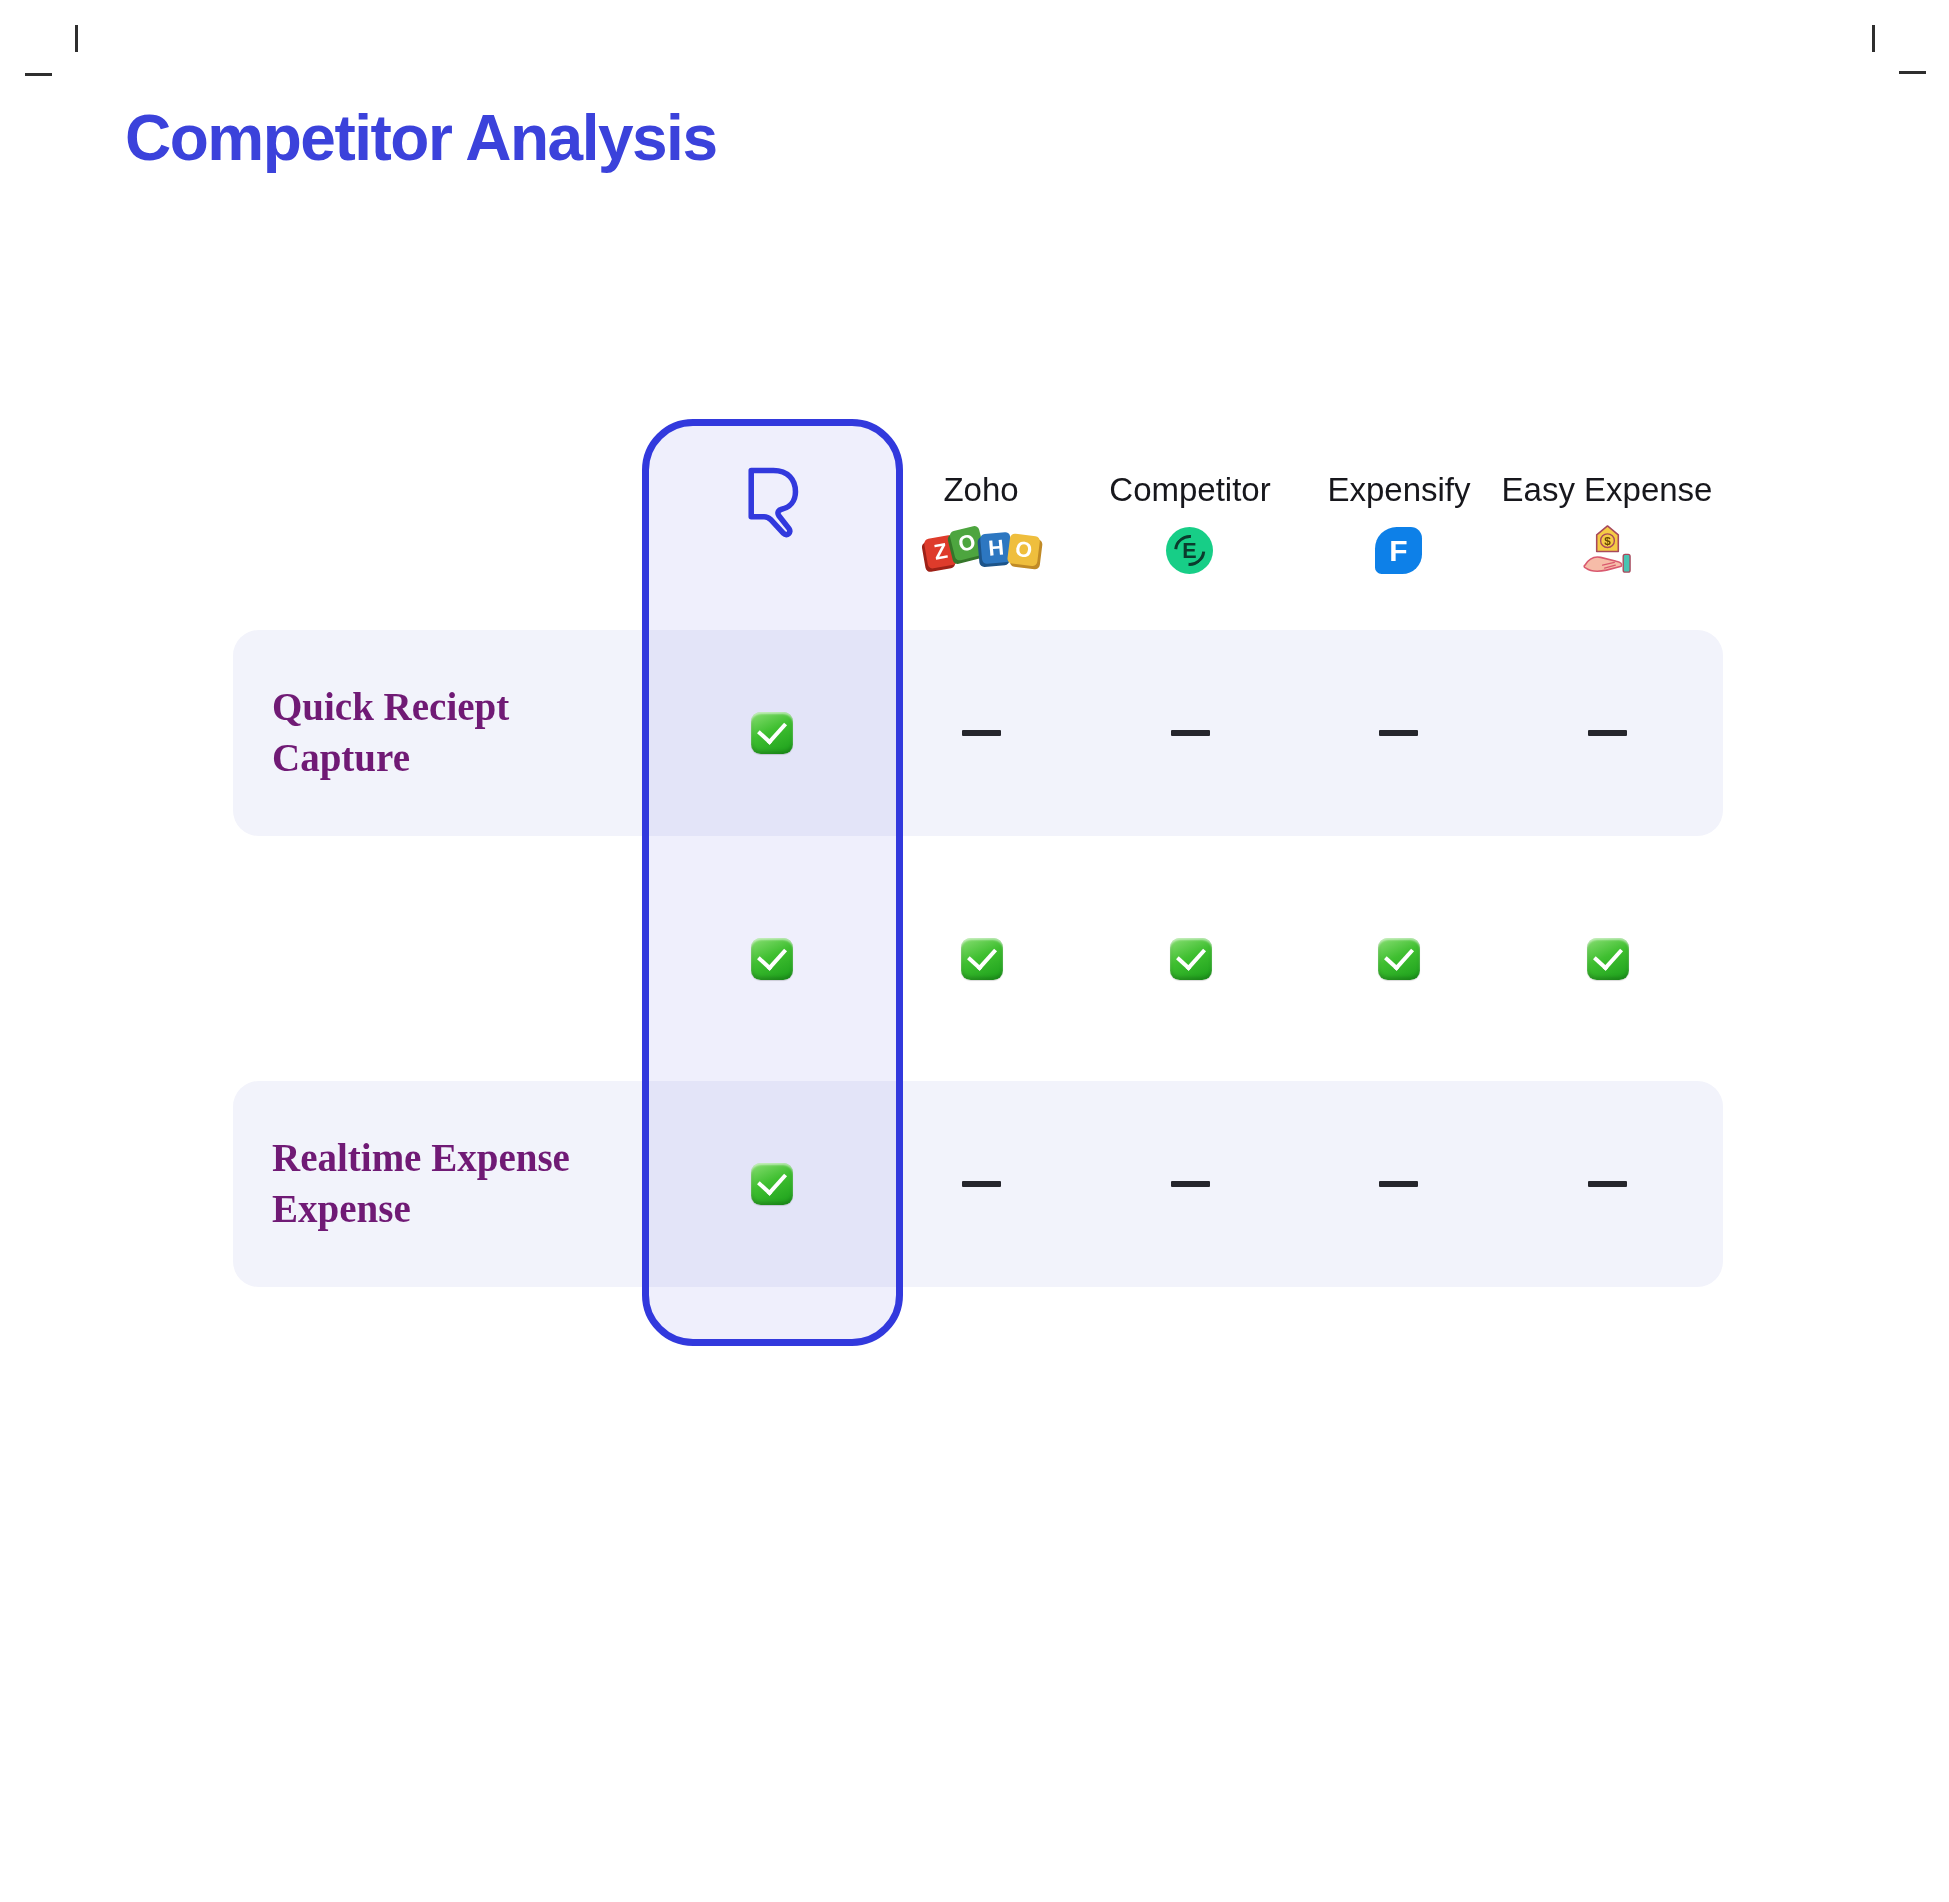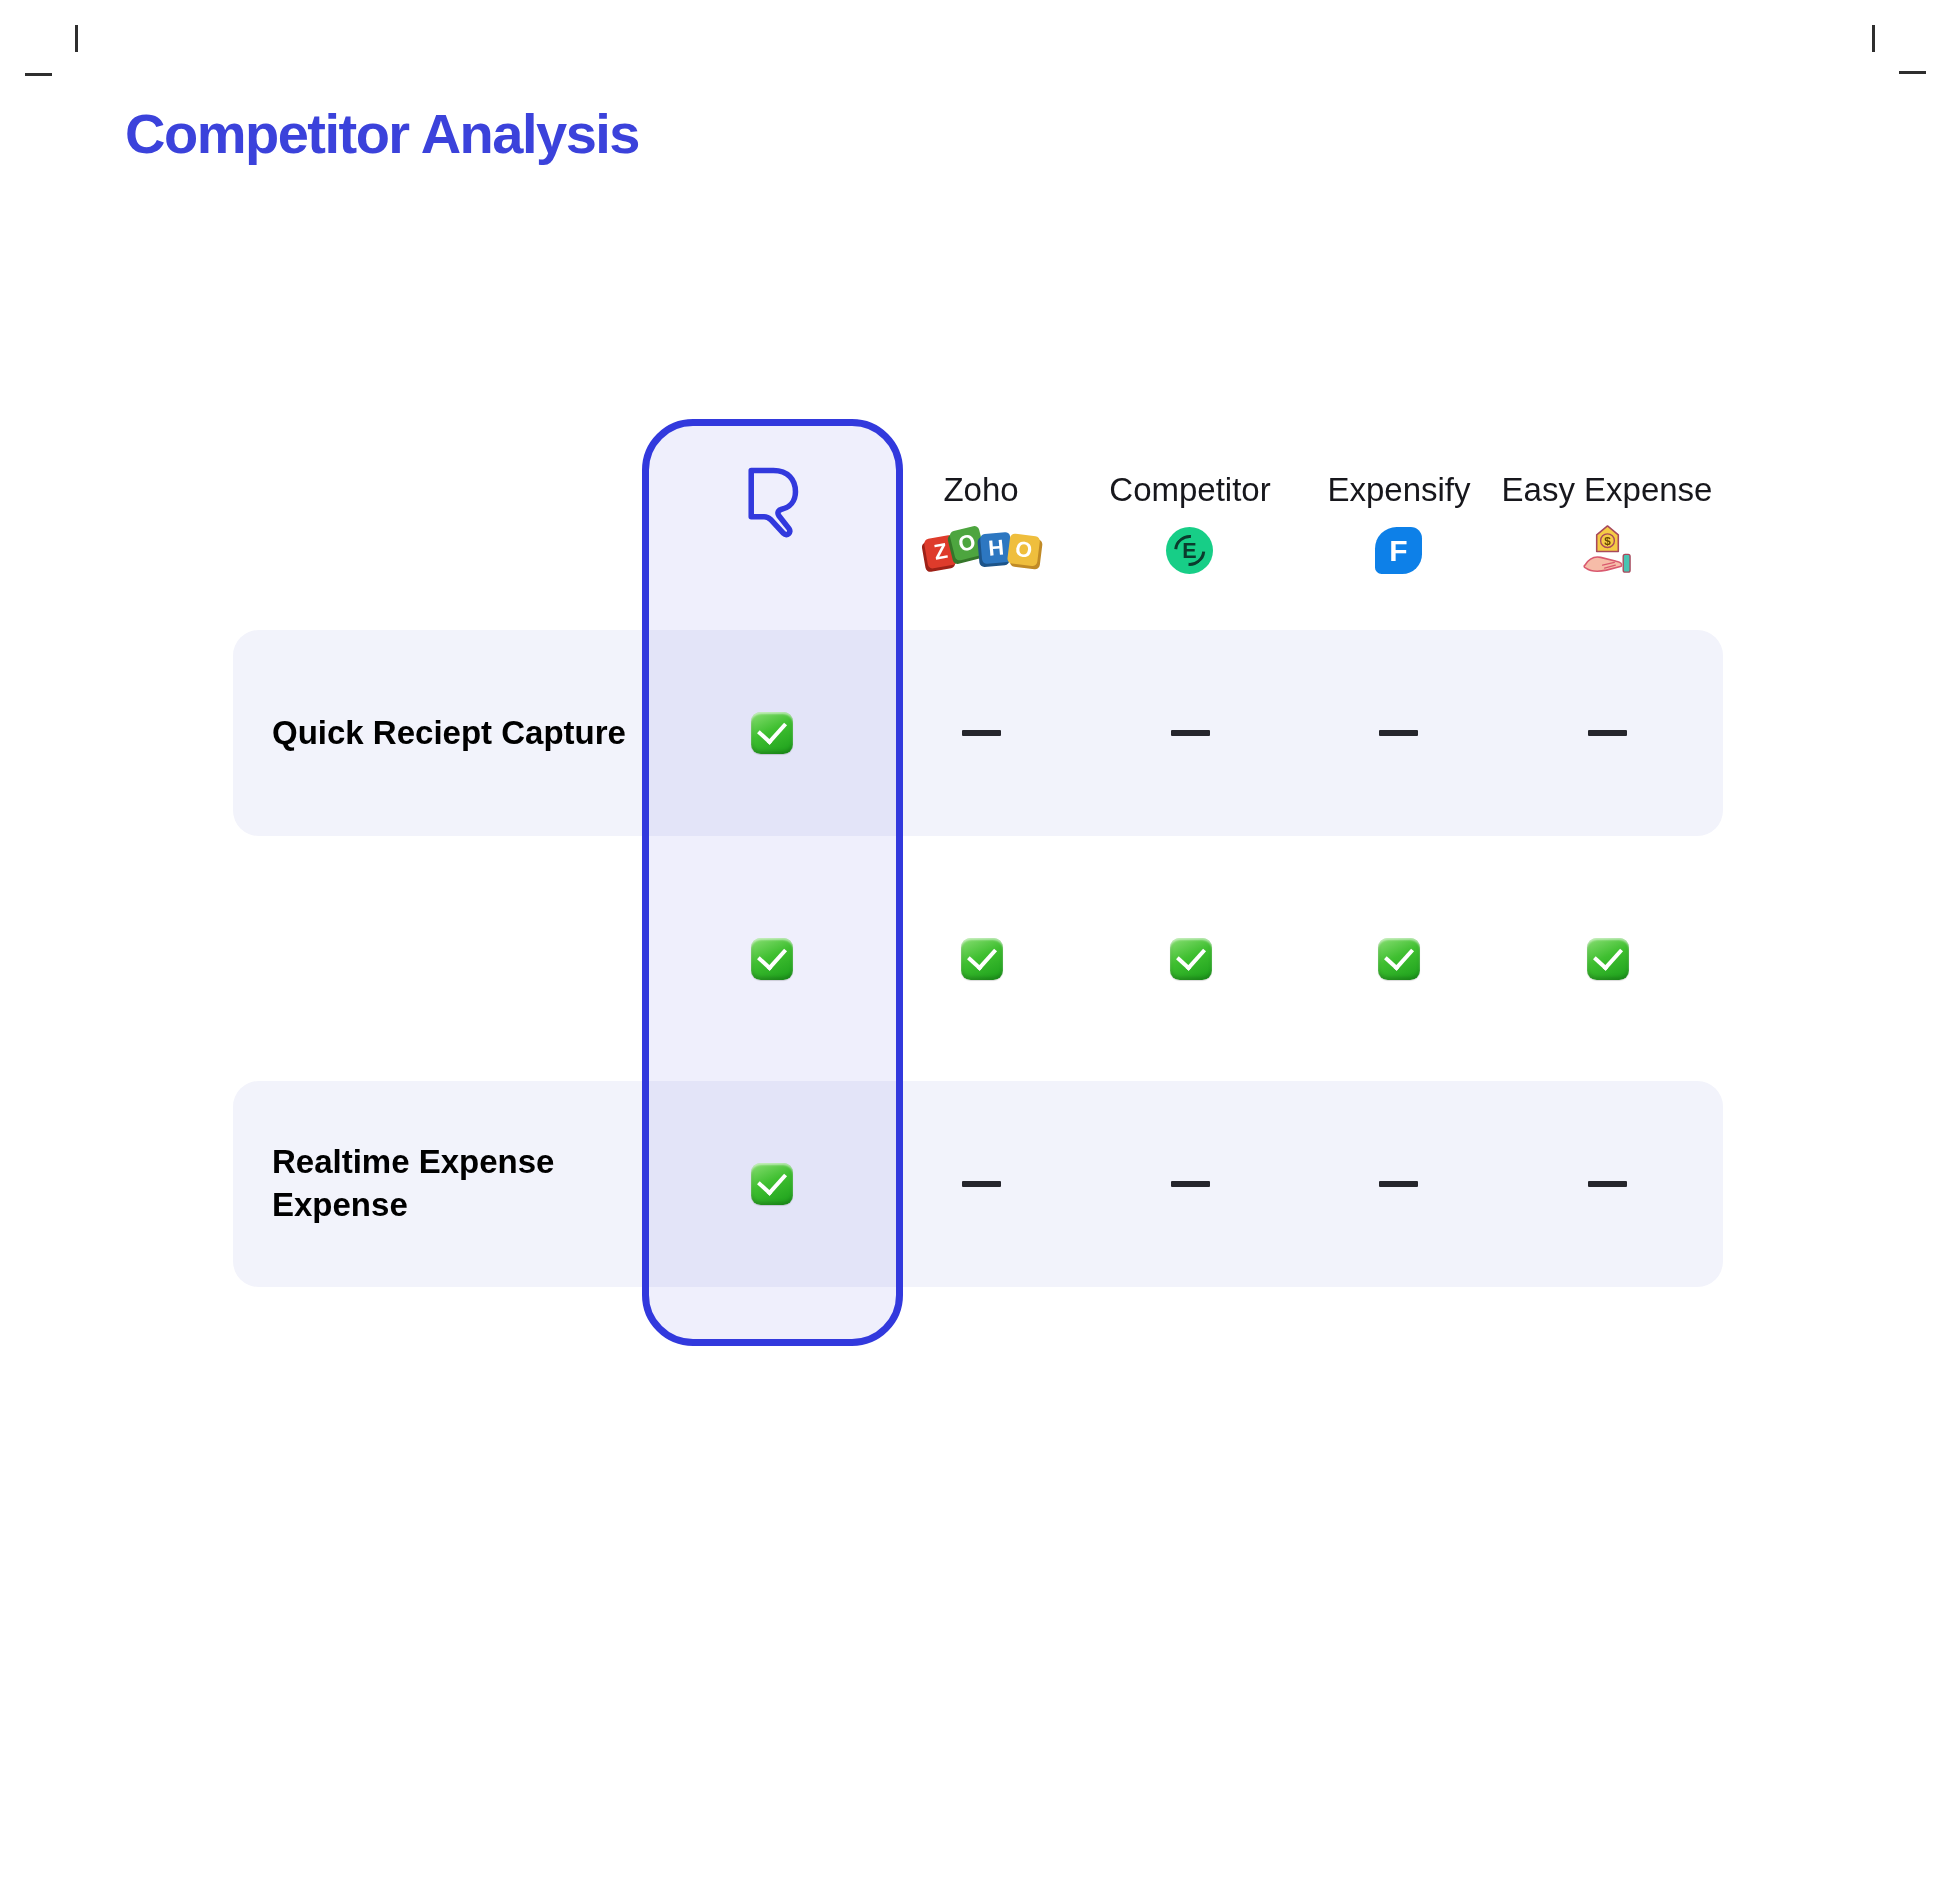--- a/index.html
+++ b/index.html
@@ -12,34 +12,34 @@
   
   .crop { position:absolute; background:#2e2e2e; }
   .crop.tl-v { left:75px;  top:24.5px; width:2.9px;  height:27.4px; }
   .crop.tl-h { left:24.5px;  top:73px; width:27.4px; height:2.9px;  }
   .crop.tr-v { left:1872px; top:24.5px; width:2.9px; height:27.4px; }
   .crop.tr-h { left:1899px; top:71px; width:27.4px; height:2.9px; }
 
   
   .title {
     position:absolute; left:125px; top:101px;
-    font-size:56px; font-weight:700; letter-spacing:-1.5px;
+    font-size:64px; font-weight:700; letter-spacing:-1.5px;
     color:#3B42DB; white-space:nowrap;
   }
 
   
   .row {
     position:absolute; left:233px; width:1490px; height:206px;
     background:#F2F3FB; border-radius:25.5px;
   }
   .r0 { top:630px; } .r1 { top:856px; } .r2 { top:1081px; }
   .feature {
     position:absolute; left:39px; top:0; height:100%; max-width:382px;
     display:flex; align-items:center;
-    font-size:33px; font-weight:600; line-height:1.3; color:#000000;
+    font-size:39px; font-weight:600; line-height:1.3; color:#701a75;font-family:Liberation Serif, serif;
   }
 
   
   .pill {
     position:absolute; left:642px; top:419px; width:261px; height:927px;
     border:7.8px solid #3239DD; border-radius:51px;
     background:rgba(50,57,221,0.08); z-index:3;
   }
 
   

